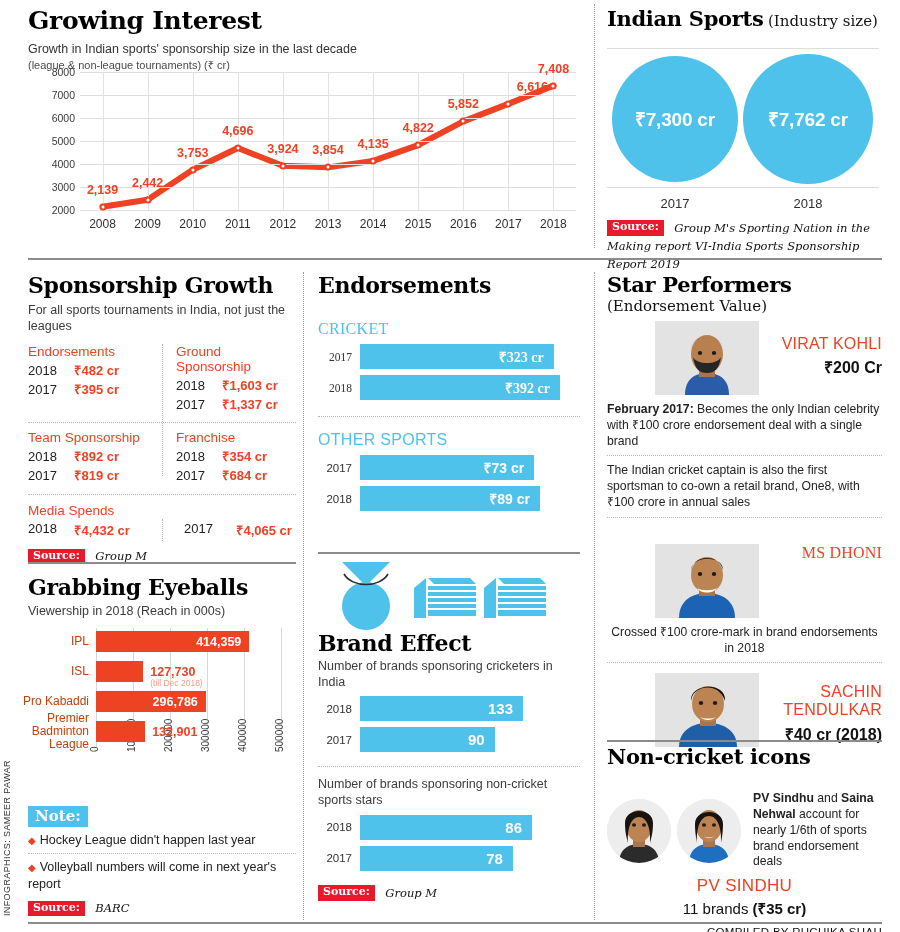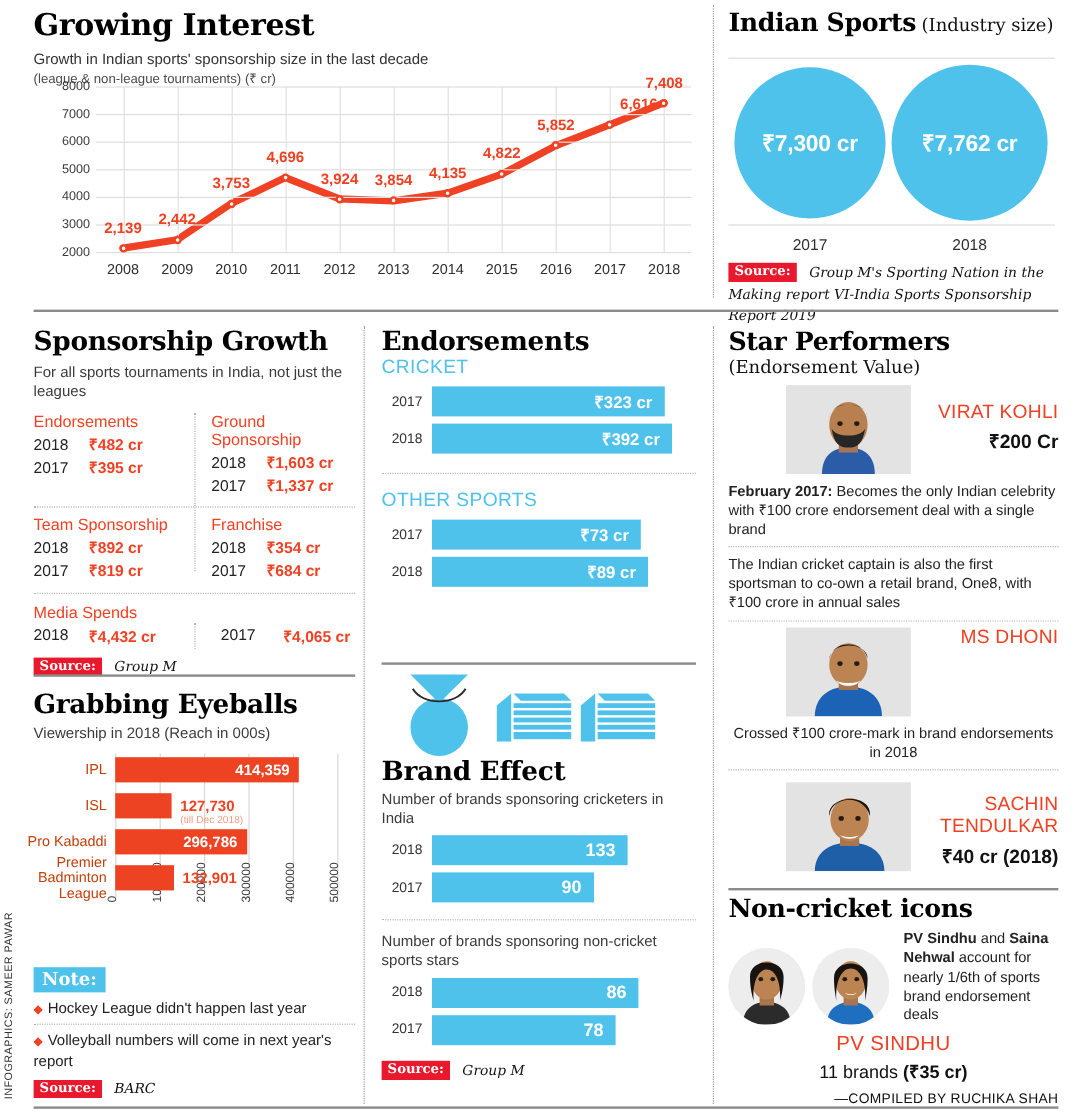--- a/index.html
+++ b/index.html
@@ -158,21 +158,21 @@
   .spinfo { flex:1; padding-left:10px; text-align:right; }
   .spname { color:#ef4123; font-size:16px; letter-spacing:0.2px; line-height:1.1; }
   .spval { font-size:16px; font-weight:bold; color:#111; margin-top:3px; }
   .spnote { font-size:12.2px; color:#222; line-height:1.32; padding:6px 0; }
   .spnote b { font-weight:bold; }
   .spcenter { text-align:center; }
 
   
   #noncricket { position:absolute; left:607px; top:744px; width:275px; }
   #noncricket .title { font-size:21px; }
-  .ncrow { display:flex; margin-top:6px; align-items:flex-end; }
+  .ncrow { display:flex; margin-top:22px; align-items:center; }
   .avatar { width:64px; height:64px; border-radius:50%; background:#ededed; overflow:hidden; position:relative; flex:0 0 64px; margin-right:6px;}
   .nctext { font-size:12.2px; line-height:1.3; color:#222; padding-left:6px; }
   .ncbig { text-align:center; margin-top:6px; }
   .ncname { color:#ef4123; font-size:17px; letter-spacing:0.3px; }
   .ncsub { font-size:15px; color:#111; margin-top:2px; }
   .ncsub b { font-weight:bold; }
   .compiled { text-align:right; font-size:11.5px; letter-spacing:0.3px; color:#111; margin-top:8px; }
 
   
   #credit {
@@ -421,21 +421,21 @@
       <div style="margin-top:2px;">
         <span class="srcbadge">Source:</span>
         <span class="srctext">BARC</span>
       </div>
     </div>
   </div>
 
   <div id="endo">
     <div class="hed title">Endorsements</div>
 
-    <div style="">
+    <div style="margin-top:22px;font-family:Liberation Serif, serif;">
       <div class="catlabel">CRICKET</div>
       <div class="hrow">
         <div class="hyr">2017</div>
         <div class="hbar" id="eb00" style="width: 193.663px;">
           <span>₹323 cr</span>
         </div>
       </div>
       <div class="hrow">
         <div class="hyr">2018</div>
         <div class="hbar" id="eb01" style="width: 200px;">
@@ -560,21 +560,21 @@
 
     <div class="spnote">
       <b>February 2017:</b><span> Becomes the only Indian celebrity with ₹100 crore endorsement deal with a single brand</span>
     </div>
     <div class="hdots"></div>
     <div class="spnote">
       <span>The Indian cricket captain is also the first sportsman to co-own a retail brand, One8, with ₹100 crore in annual sales</span>
     </div>
     <div class="hdots"></div>
 
-    <div class="sprow" style="margin-top:5px;">
+    <div class="sprow" style="margin-top:26px;font-family:Liberation Serif, serif;">
       <div class="photo">
         <svg width="104" height="74" viewBox="0 0 104 74">
           <rect width="104" height="74" fill="#e3e3e3"></rect>
           <path d="M24 74 C24 56 38 49 52 49 C66 49 80 56 80 74 Z" fill="#1d63b5"></path>
           <path d="M44 43 h16 v9 h-16 z" fill="#a9754e"></path>
           <ellipse cx="52" cy="31" rx="16" ry="18" fill="#bb8452"></ellipse>
           <path d="M36 27 C36 11 68 11 68 26 C66 18 60 14 52 14 C43 14 37 19 36 27 Z" fill="#17120e"></path>
           <path d="M42 44 C46 50 58 50 62 44 C58 47 46 47 42 44 Z" fill="#fff"></path>
           <ellipse cx="45" cy="30" rx="2.2" ry="2" fill="#231a14"></ellipse>
           <ellipse cx="59" cy="30" rx="2.2" ry="2" fill="#231a14"></ellipse>

